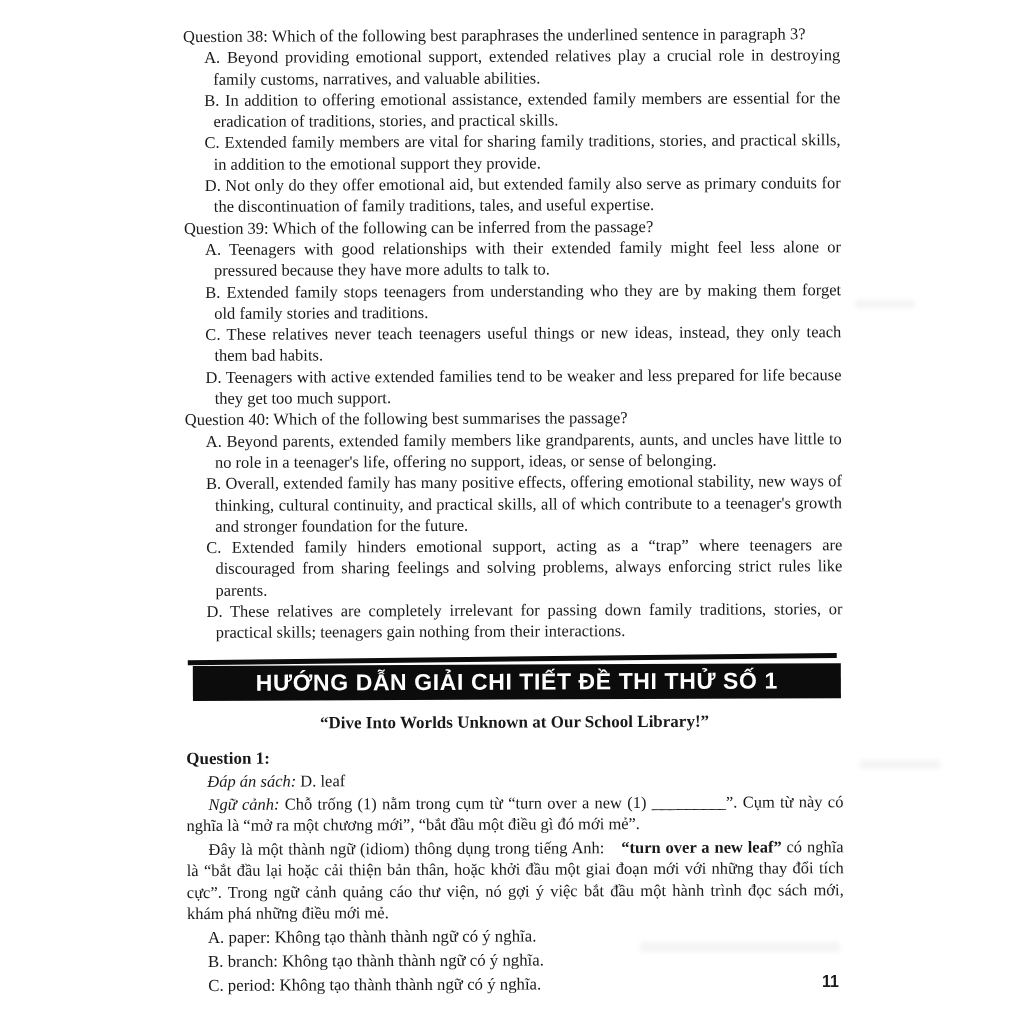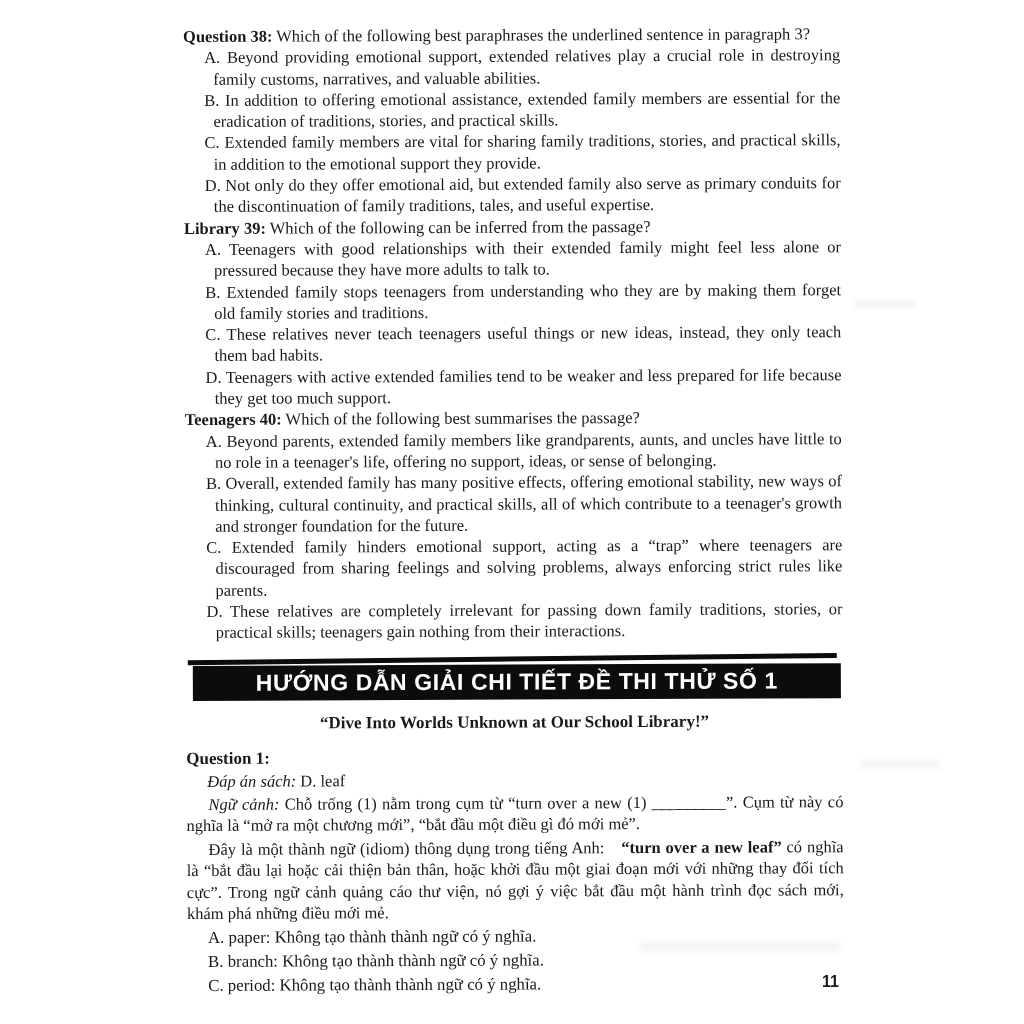--- a/index.html
+++ b/index.html
@@ -6,21 +6,21 @@
   .page {
     position:relative; width:1024px; height:1024px;
     background:#ffffff; overflow:hidden;
     font-family:"Liberation Serif", serif; color:#191919;
   }
   .content {
     position:absolute; left:183px; top:26px; width:657px;
     transform:rotate(-0.25deg); transform-origin:left top;
   }
   .q-stem { text-align:justify; font-size:16.5px; line-height:21.3px; }
-  .q-label { font-weight:bold;margin-top:48px; }
+  .q-label { font-weight:normal;margin-top:48px; }
   .option {
     text-align:justify; font-size:16.5px; line-height:21.3px;
     margin-left:21px; padding-left:9px; text-indent:-9px;
   }
   .answer-header { margin-top:22px; }
   .banner {
     position:relative; background:#0c0c0c; height:35px;
     margin-left:7px; margin-right:2px;
     display:flex; align-items:center; justify-content:center;
   }
@@ -81,21 +81,21 @@
         <span>Extended family members are vital for sharing family traditions, stories, and practical skills, in addition to the emotional support they provide.</span>
       </div>
       <div class="option">
         <span>D.</span>
         <span>Not only do they offer emotional aid, but extended family also serve as primary conduits for the discontinuation of family traditions, tales, and useful expertise.</span>
       </div>
     </div>
 
     <div>
       <div class="q-stem">
-        <span class="q-label">Library 39:</span>
+        <span class="q-label">Question 39:</span>
         <span>Which of the following can be inferred from the passage?</span>
       </div>
       <div class="option">
         <span>A.</span>
         <span>Teenagers with good relationships with their extended family might feel less alone or pressured because they have more adults to talk to.</span>
       </div>
       <div class="option">
         <span>B.</span>
         <span>Extended family stops teenagers from understanding who they are by making them forget old family stories and traditions.</span>
       </div>
@@ -104,21 +104,21 @@
         <span>These relatives never teach teenagers useful things or new ideas, instead, they only teach them bad habits.</span>
       </div>
       <div class="option">
         <span>D.</span>
         <span>Teenagers with active extended families tend to be weaker and less prepared for life because they get too much support.</span>
       </div>
     </div>
 
     <div>
       <div class="q-stem">
-        <span class="q-label">Teenagers 40:</span>
+        <span class="q-label">Question 40:</span>
         <span>Which of the following best summarises the passage?</span>
       </div>
       <div class="option">
         <span>A.</span>
         <span>Beyond parents, extended family members like grandparents, aunts, and uncles have little to no role in a teenager's life, offering no support, ideas, or sense of belonging.</span>
       </div>
       <div class="option">
         <span>B.</span>
         <span>Overall, extended family has many positive effects, offering emotional stability, new ways of thinking, cultural continuity, and practical skills, all of which contribute to a teenager's growth and stronger foundation for the future.</span>
       </div>

